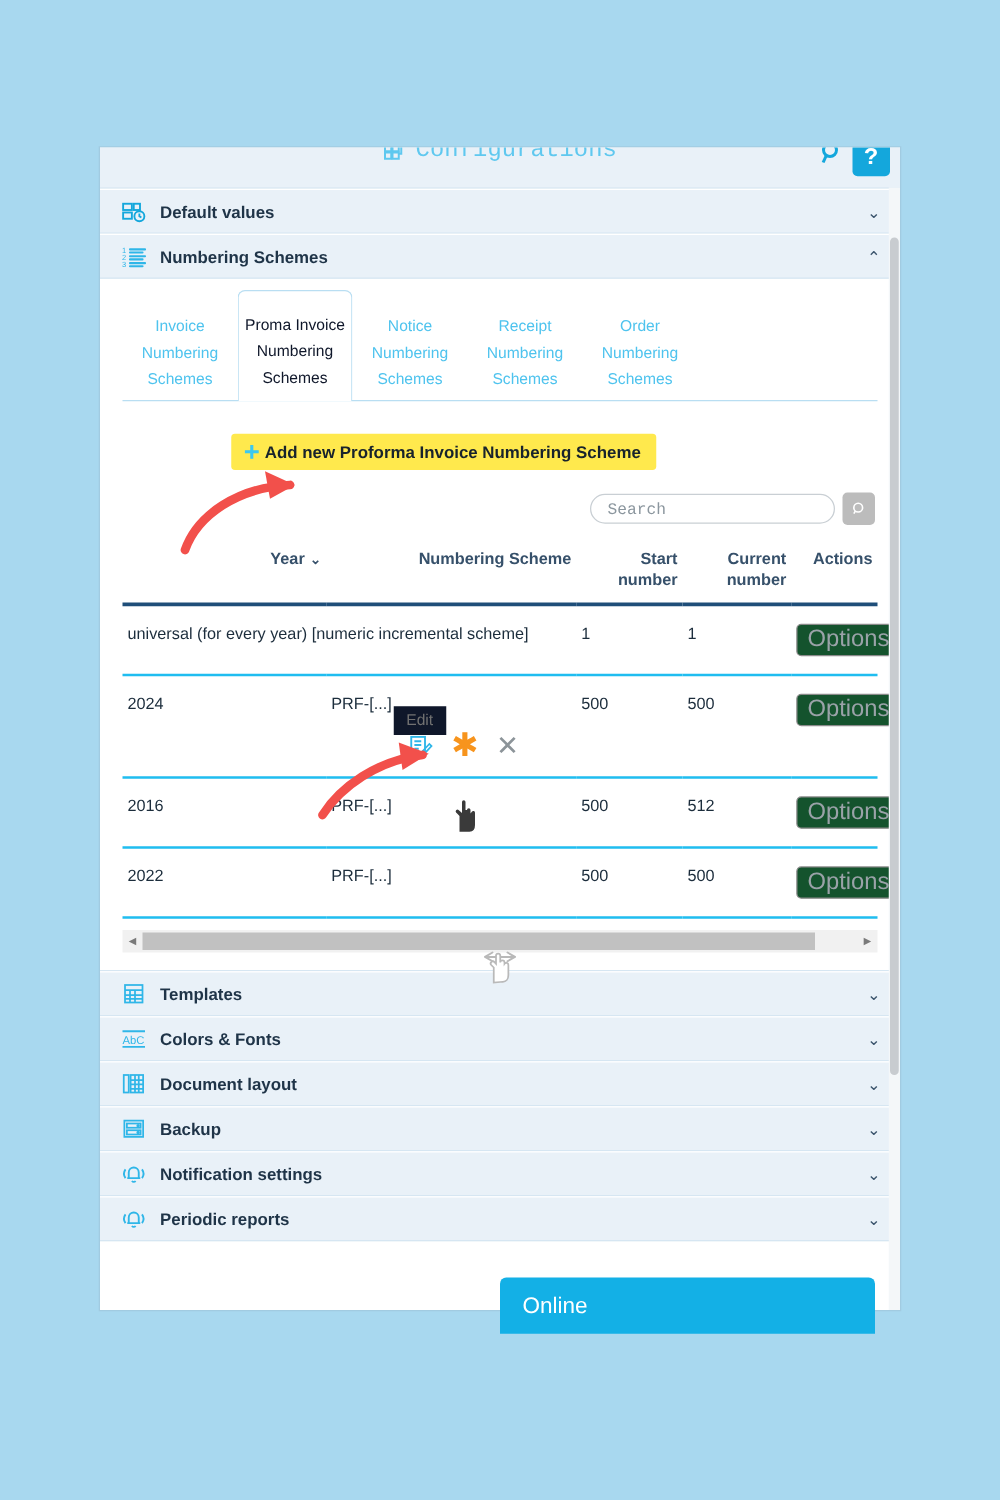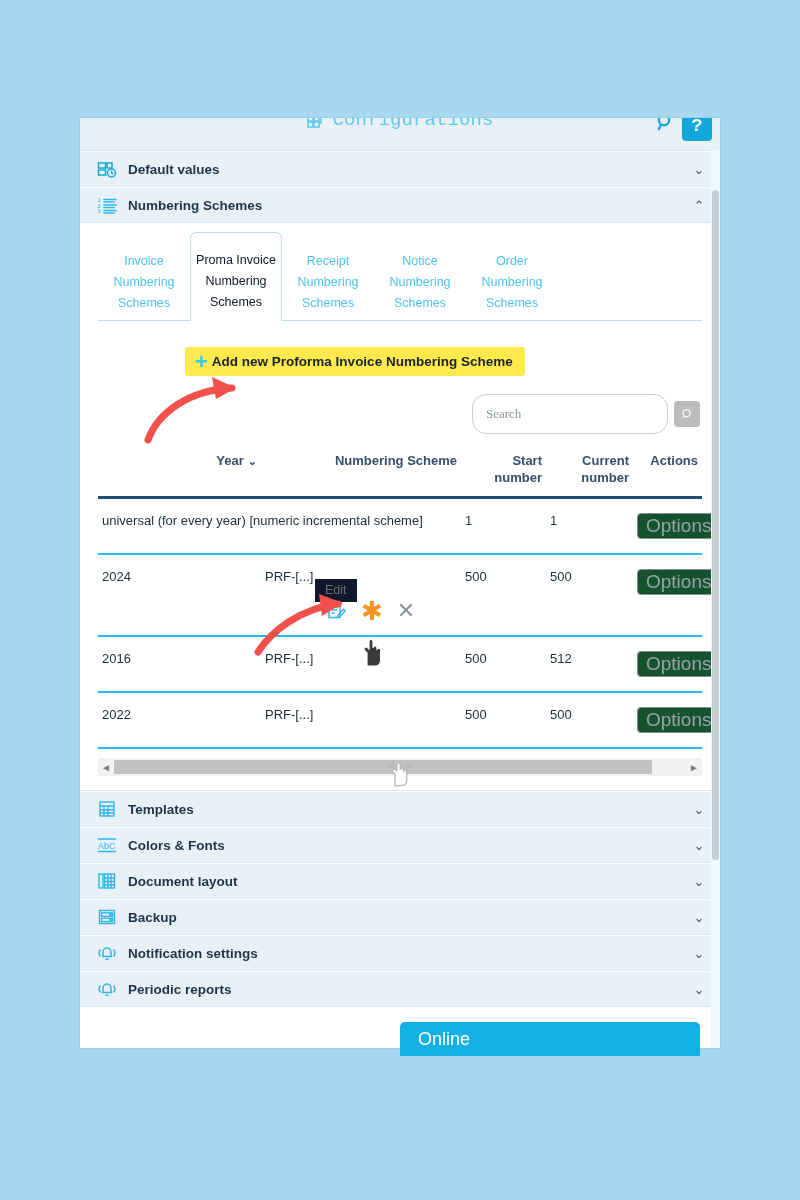--- a/index.html
+++ b/index.html
@@ -185,27 +185,27 @@
   
   #search-row {
     display: flex;
     justify-content: flex-end;
     align-items: center;
     gap: 6px;
     padding: 18px 20px 0 0;
   }
   #search-input {
     width: 196px;
-    height: 40px;
+    height: 24px;
     border: 1px solid #c9cfd4;
     border-radius: 14px;
     padding: 0 13px;
     font-size: 13px;
     color: #59646d;
-    font-family: Liberation Serif, serif;
+    font-family: Liberation Mono, monospace;
     outline: none;
     background: #fff;
     box-sizing: border-box;
   }
   #search-input::placeholder { color: #8b969e; }
   #search-submit {
     width: 26px; height: 26px;
     background: #bcbcbc;
     border: none;
     border-radius: 4px;
@@ -311,21 +311,21 @@
   
   .cursor-hand { position: absolute; z-index: 40; pointer-events: none; }
   .red-arrow   { position: absolute; z-index: 45; pointer-events: none; }
 
   
   #online-bar {
     position: absolute;
     left: 400px;
     top: 1022px;
     width: 300px;
-    height: 34px;
+    height: 45px;
     background: #13b0e6;
     border-radius: 5px 5px 0 0;
     color: #ffffff;
     font-size: 18px;
     display: flex;
     align-items: center;
     padding-left: 18px;
     box-sizing: border-box;
     z-index: 50;
   }
@@ -422,22 +422,22 @@
     </span>
     <span class="acc-label">Numbering Schemes</span>
     <span class="chev">⌃</span>
   </div>
 
   <div id="scheme-panel">
 
     <div id="tab-strip">
       <div class="tab">Invoice Numbering Schemes</div>
       <div class="tab active">Proma Invoice Numbering Schemes</div>
+      <div class="tab">Notice Numbering Schemes</div>
       <div class="tab">Receipt Numbering Schemes</div>
-      <div class="tab">Notice Numbering Schemes</div>
       <div class="tab">Order Numbering Schemes</div>
       <div id="tab-underline"></div>
     </div>
 
     <div id="add-row">
       <button id="add-button">
         <span id="add-plus">+</span>
         <span>Add new Proforma Invoice Numbering Scheme</span>
       </button>
     </div>

